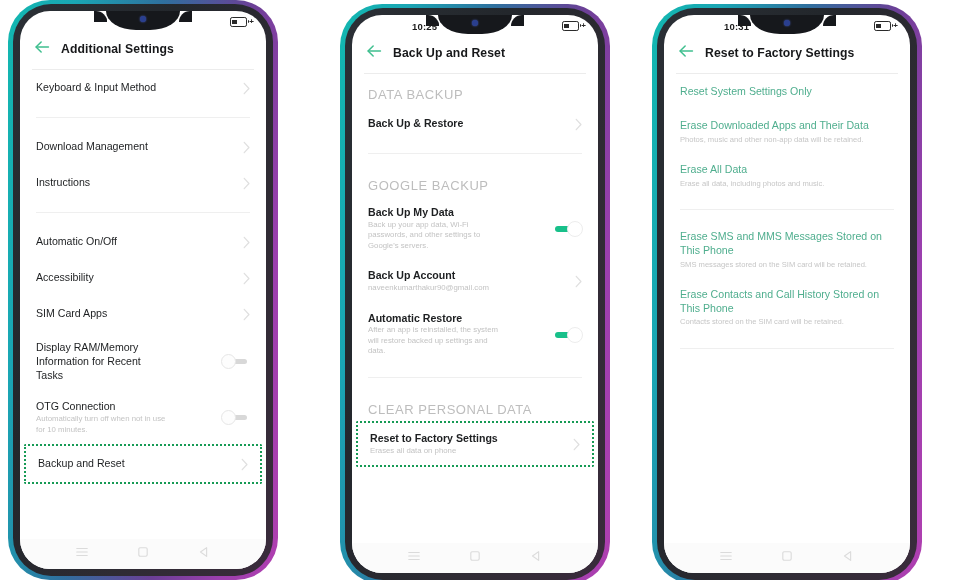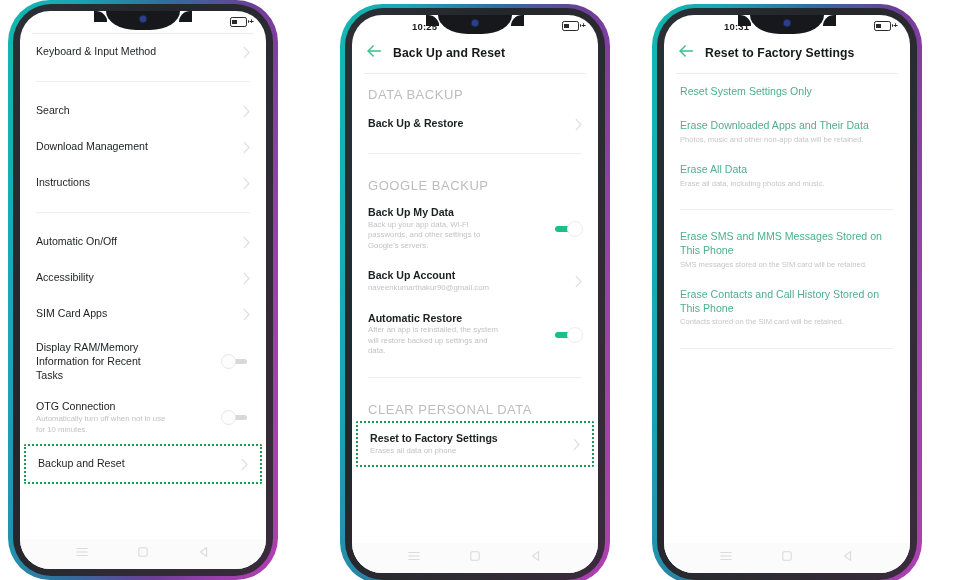--- a/index.html
+++ b/index.html
@@ -149,39 +149,38 @@
           </div>
           <div class="statusbar">
             <span class="status-time"></span>
             <span class="status-right">
               <span class="batt">
                 <i></i>
               </span>
               <span class="batt-plus">+</span>
             </span>
           </div>
+          <div class="appbar">
+            <span><svg class="backarrow" viewBox="0 0 20 16">
+                <path d="M8.4 2.2 L2.4 8 L8.4 13.8" fill="none" stroke="#3fbf8f" stroke-width="1.8" stroke-linecap="round" stroke-linejoin="round"></path>
+                <path d="M2.8 8 H17" fill="none" stroke="#3fbf8f" stroke-width="1.8" stroke-linecap="round"></path>
+              </svg></span>
+            <span class="apptitle">Additional Settings</span>
+          </div>
           <div class="bar-sep"></div>
           <div class="content">
             <div class="row">
               <div class="txt">
                 <div class="title">Keyboard &amp; Input Method</div>
               </div>
               <svg class="chev" viewBox="0 0 10 16">
                 <path d="M2.2 1.6 L8 8 L2.2 14.4" fill="none" stroke="#b9b9b9" stroke-width="1.5" stroke-linecap="round" stroke-linejoin="round"></path>
               </svg>
             </div>
             <div class="divider tall"></div>
-            <div class="row">
-              <div class="txt">
-                <div class="title">Search</div>
-              </div>
-              <svg class="chev" viewBox="0 0 10 16">
-                <path d="M2.2 1.6 L8 8 L2.2 14.4" fill="none" stroke="#b9b9b9" stroke-width="1.5" stroke-linecap="round" stroke-linejoin="round"></path>
-              </svg>
-            </div>
             <div class="row">
               <div class="txt">
                 <div class="title">Download Management</div>
               </div>
               <svg class="chev" viewBox="0 0 10 16">
                 <path d="M2.2 1.6 L8 8 L2.2 14.4" fill="none" stroke="#b9b9b9" stroke-width="1.5" stroke-linecap="round" stroke-linejoin="round"></path>
               </svg>
             </div>
             <div class="row">
               <div class="txt">

